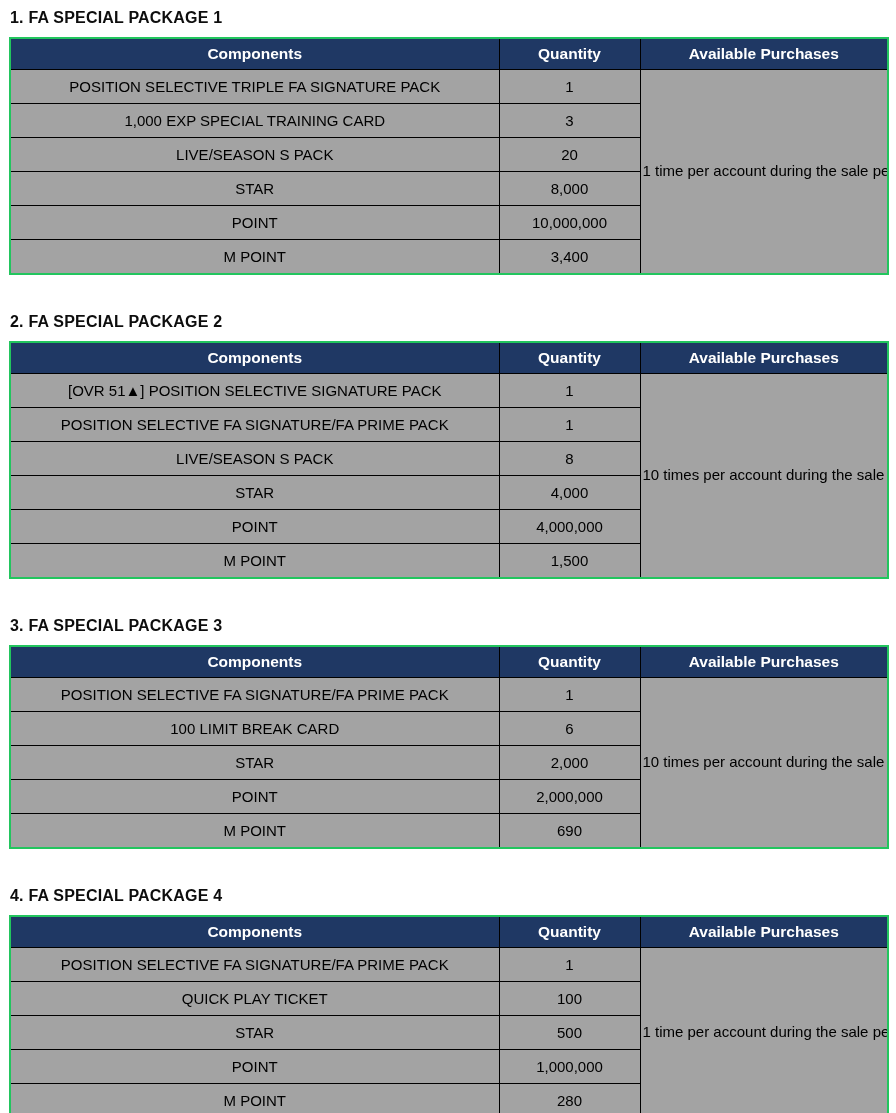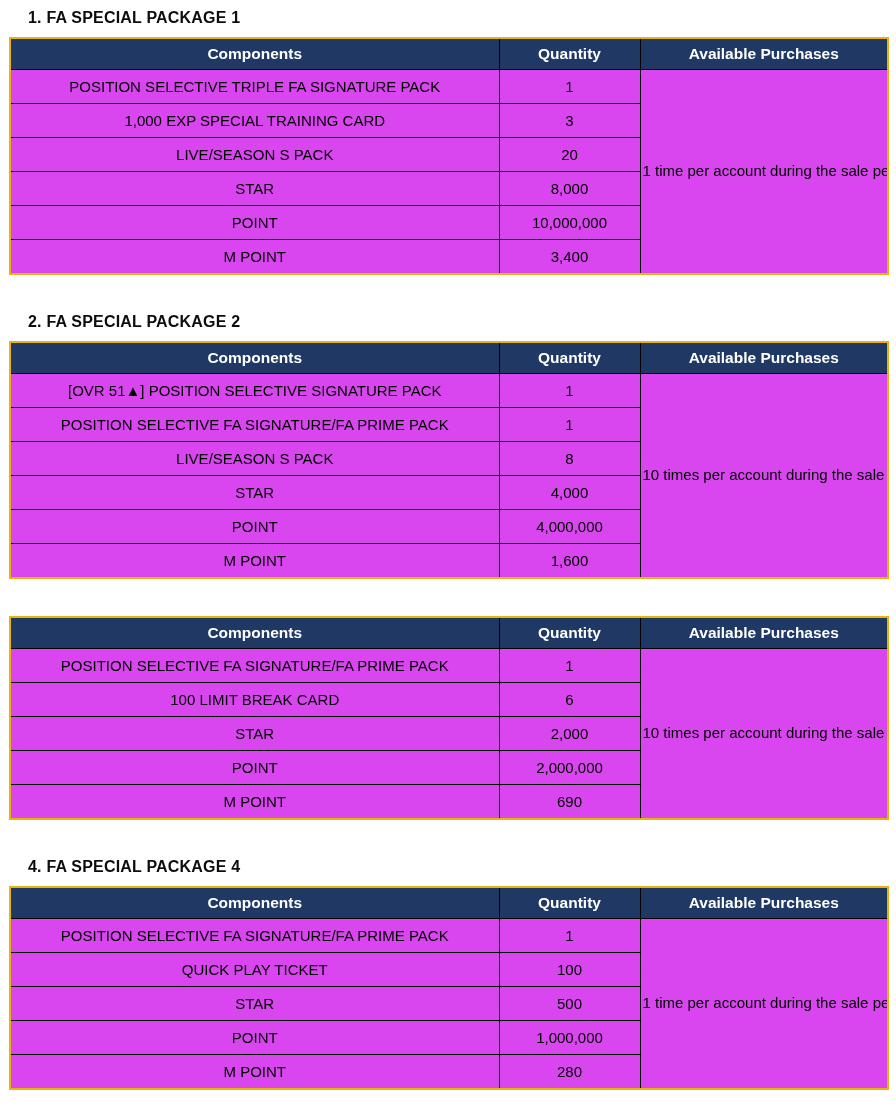--- a/index.html
+++ b/index.html
@@ -11,32 +11,32 @@
   }
   .page {
     width: 896px;
     box-sizing: border-box;
     padding: 8px 9px 10px 9px;
     background: #ffffff;
   }
   .pkg-section { margin-bottom: 37px; }
   .pkg-section:last-child { margin-bottom: 0; }
   .pkg-title {
-    margin: 0 0 9px 19px;
+    margin: 0 0 9px 1px;
     font-size: 16px;
     font-weight: bold;
     color: #0d0d0d;
     letter-spacing: 0.2px;
     line-height: 20px;
   }
   table.pkg-table {
     border-collapse: collapse;
     table-layout: fixed;
     width: 878px;
-    border: 2px solid #eab308;
+    border: 2px solid #22c55e;
   }
   col.c-comp  { width: 489px; }
   col.c-qty   { width: 141px; }
   col.c-avail { width: 248px; }
   table.pkg-table th {
     background: #1f3864;
     color: #ffffff;
     font-size: 15.5px;
     font-weight: bold;
     height: 30px;
@@ -45,21 +45,21 @@
     text-align: center;
     vertical-align: middle;
   }
   table.pkg-table td {
     border: 1.5px solid #000000;
     font-size: 15px;
     height: 33px;
     padding: 0 2px;
     text-align: center;
     vertical-align: middle;
-    background: #d946ef;
+    background: #a3a3a3;
     overflow: hidden;
     white-space: nowrap;
   }
   td.avail-cell {
     white-space: pre-line;
     line-height: 2.05;
     font-size: 15px;
   }
 </style>
 </head>
@@ -146,27 +146,28 @@
         <tr>
           <td>STAR</td>
           <td>4,000</td>
         </tr>
         <tr>
           <td>POINT</td>
           <td>4,000,000</td>
         </tr>
         <tr>
           <td>M POINT</td>
-          <td>1,600</td>
-        </tr>
-      </tbody>
-    </table>
-  </section>
-
-  <section class="pkg-section">
+          <td>1,500</td>
+        </tr>
+      </tbody>
+    </table>
+  </section>
+
+  <section class="pkg-section">
+    <h2 class="pkg-title">3. FA SPECIAL PACKAGE 3</h2>
     <table class="pkg-table">
       <colgroup>
           <col class="c-comp">
           <col class="c-qty">
           <col class="c-avail">
         </colgroup>
       <thead>
         <tr>
           <th>Components</th>
           <th>Quantity</th>

